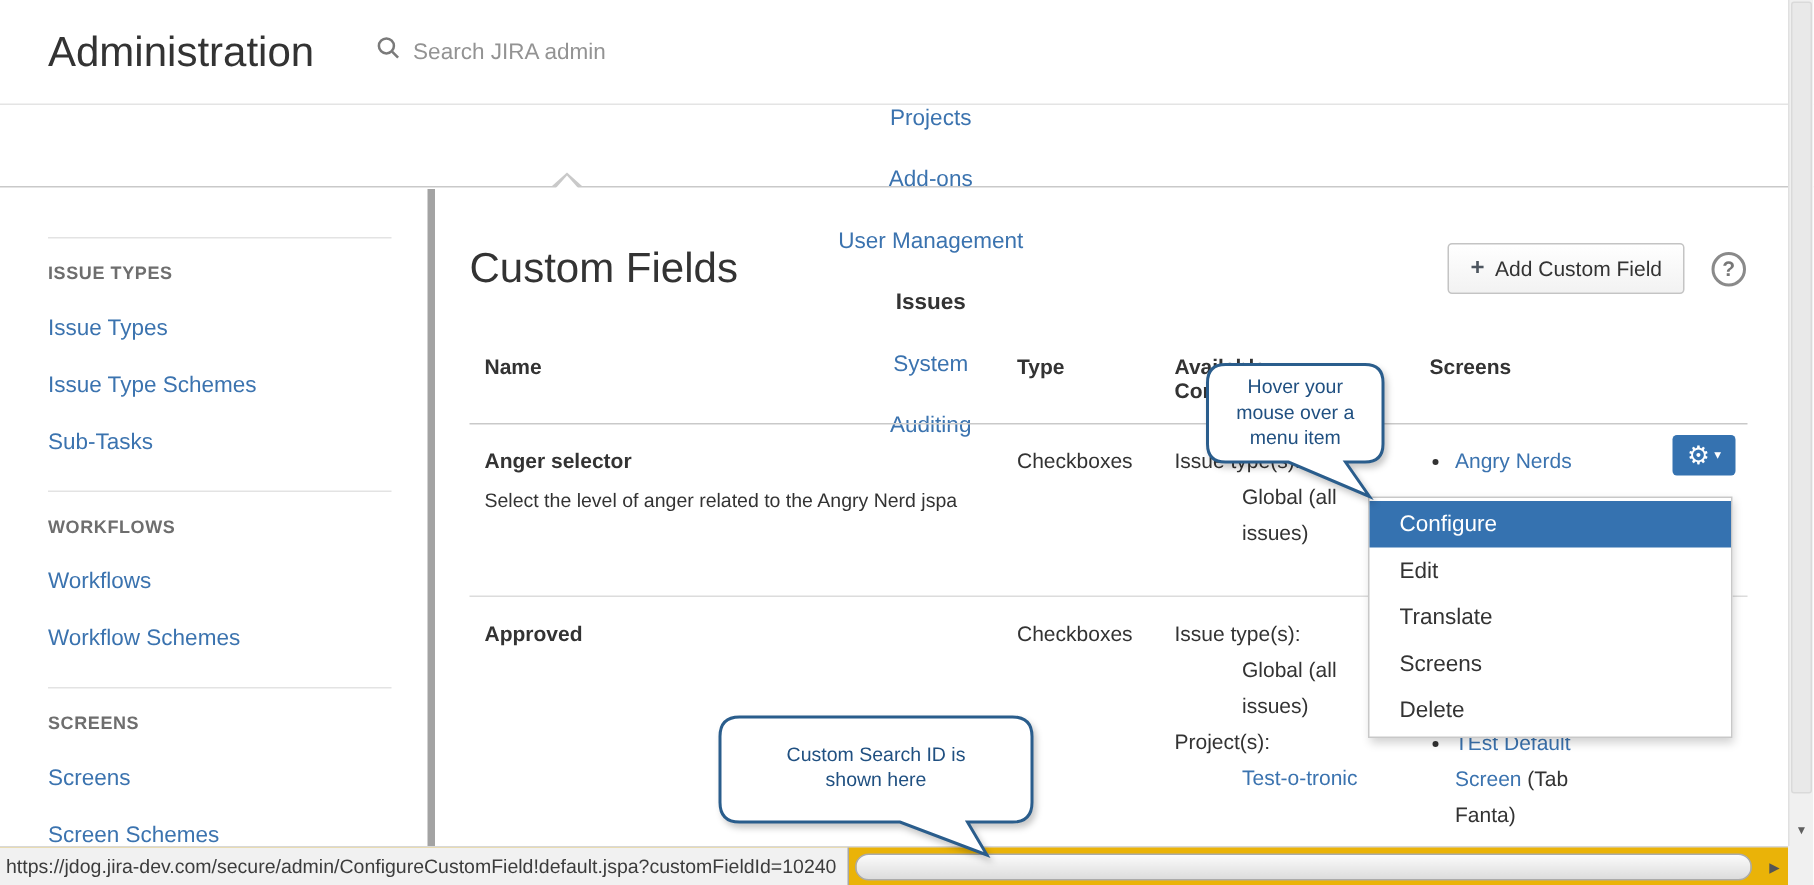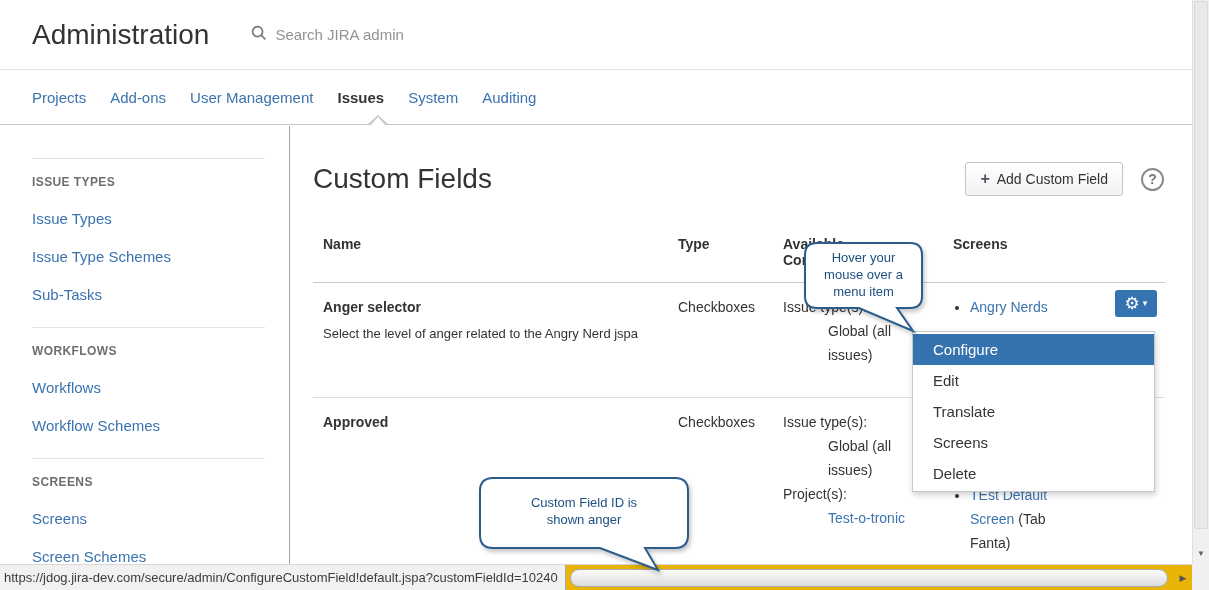--- a/index.html
+++ b/index.html
@@ -7,33 +7,33 @@
   .screen { position:relative; width:1209px; height:590px; background:#fff; overflow:hidden; }
 
   
   .app-header { height:70px; border-bottom:1px solid #e4e4e4; display:flex; align-items:center; padding-left:32px; }
   .app-title { font-size:28px; color:#333; margin-right:42px; }
   .admin-search { display:flex; align-items:center; gap:8px; }
   .admin-search input { border:none; outline:none; font-size:15px; color:#333; width:300px; font-family:"Liberation Sans", sans-serif; }
   .admin-search input::placeholder { color:#939393; }
 
   
-  .admin-nav { position:relative; height:55px; border-bottom:1px solid #c9c9c9; display:flex; align-items:center; padding-left:32px; gap:24px; }
+  .admin-nav { position:relative; height:55px; border-bottom:1px solid #c9c9c9; display:flex; align-items:center; padding-left:32px; gap:24px;flex-direction:column; }
   .nav-tab { font-size:15px; color:#3b73af; text-decoration:none; cursor:pointer; }
   .nav-tab.active { color:#333; font-weight:bold; }
   .tab-notch-outer { position:absolute; left:368px; bottom:0; width:0; height:0;
     border-left:10px solid transparent; border-right:10px solid transparent; border-bottom:9px solid #c9c9c9; }
   .tab-notch-inner { position:absolute; left:370px; bottom:-2px; width:0; height:0;
     border-left:8px solid transparent; border-right:8px solid transparent; border-bottom:9px solid #fff; }
 
   
   .content { position:absolute; top:126px; left:0; width:1192px; bottom:0; display:flex; }
 
   
-  .sidebar { width:290px; border-right:1px solid #a3a3a3; padding:0 24px 0 32px; flex-shrink:0; }
+  .sidebar { width:290px; border-right:5px solid #a3a3a3; padding:0 24px 0 32px; flex-shrink:0; }
   .side-divider { height:1px; background:#e3e3e3; }
   .side-section:first-child .side-divider { margin-top:32px; }
   .side-section + .side-section .side-divider { margin-top:24px; }
   .side-heading { font-size:12px; font-weight:bold; color:#6e6e6e; letter-spacing:0.4px; margin:16px 0 4px; }
   .side-link { display:block; font-size:15px; color:#3b73af; text-decoration:none; margin-top:21px; cursor:pointer; }
 
   
   .main { flex:1; padding:36px 0 0 23px; position:relative; }
   .main-head { display:flex; align-items:center; padding-right:28px; }
   .page-title { font-size:28px; color:#333; font-weight:normal; flex:1; }
@@ -227,21 +227,21 @@
     <path d="M 17 5 H 110 Q 122 5 122 17 V 58 Q 122 70 110 70 H 97 L 113 93 L 59 70 H 17 Q 5 70 5 58 V 17 Q 5 5 17 5 Z" fill="#ffffff" stroke="#2a5d8c" stroke-width="2"></path>
   </svg>
   <div class="callout-text co1-text">
     <div class="inner">Hover your mouse over a menu item</div>
   </div>
 
   <svg class="callout-svg co2-svg" width="220" height="102">
     <path d="M 18 5 H 200 Q 213 5 213 18 V 62 Q 213 75 200 75 H 170 L 183 97 L 125 75 H 18 Q 5 75 5 62 V 18 Q 5 5 18 5 Z" fill="#ffffff" stroke="#2a5d8c" stroke-width="2"></path>
   </svg>
   <div class="callout-text co2-text">
-    <div class="inner">Custom Field ID is shown anger</div>
+    <div class="inner">Custom Search ID is shown here</div>
   </div>
 
   <div class="status-bar">
     <div class="status-url">https://jdog.jira-dev.com/secure/admin/ConfigureCustomField!default.jspa?customFieldId=10240</div>
     <div class="h-thumb"></div>
     <div class="h-arrow">▶</div>
   </div>
 
   <div class="v-scroll">
     <div class="v-thumb"></div>

